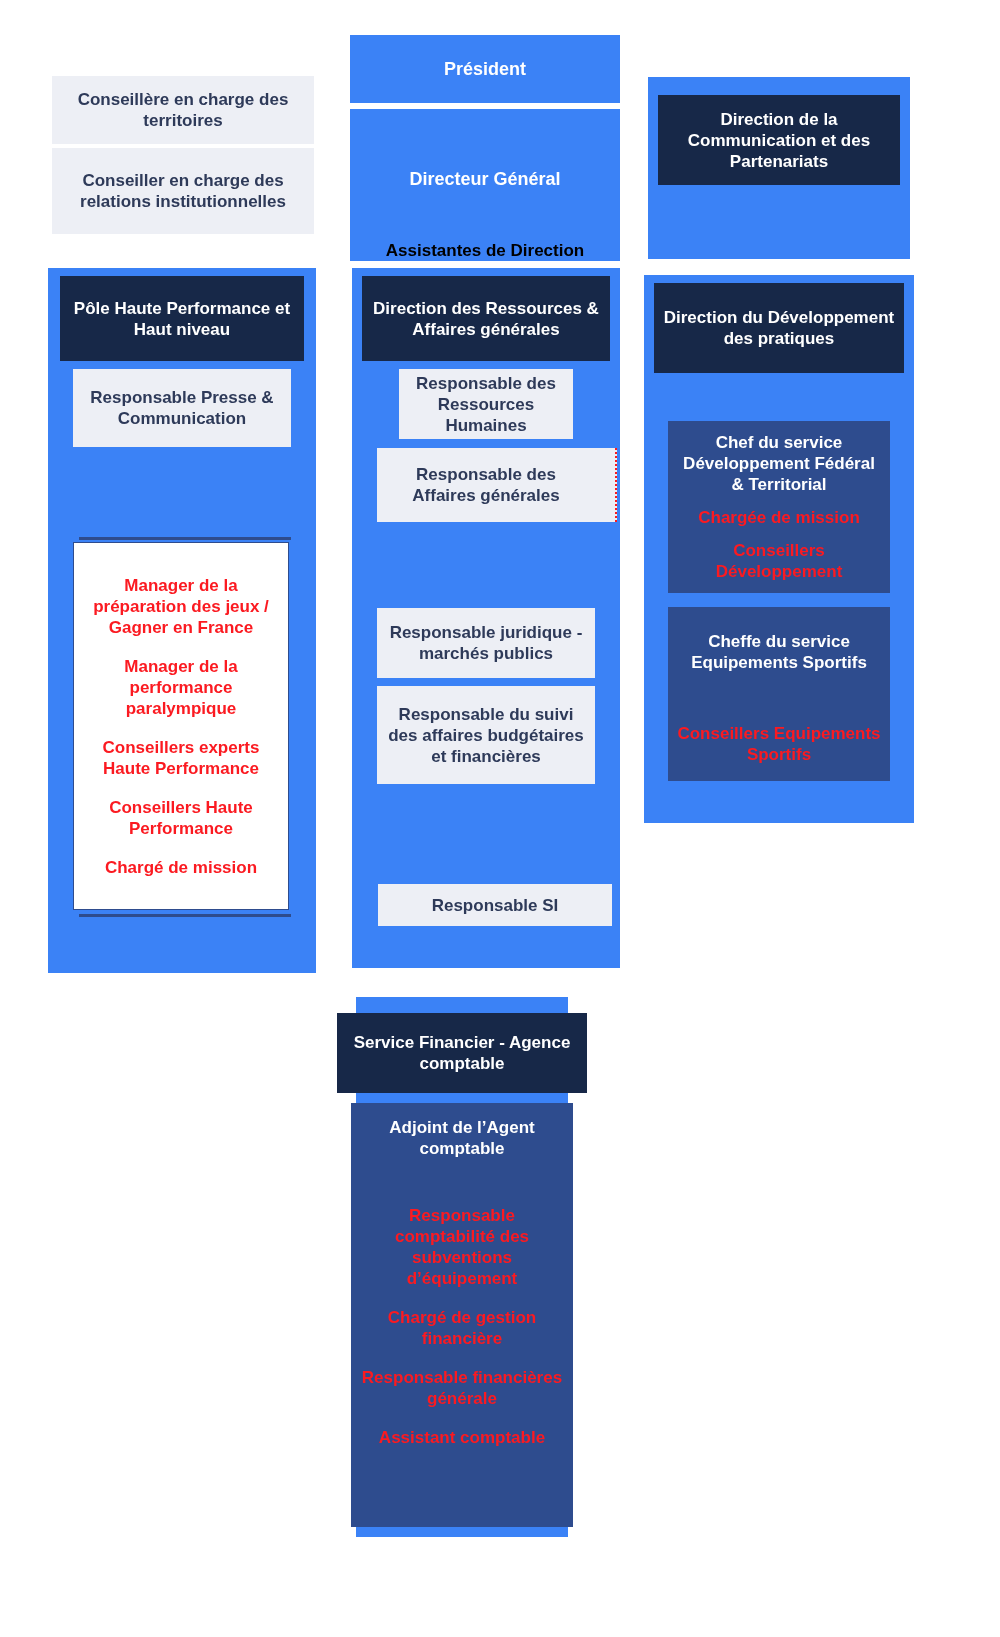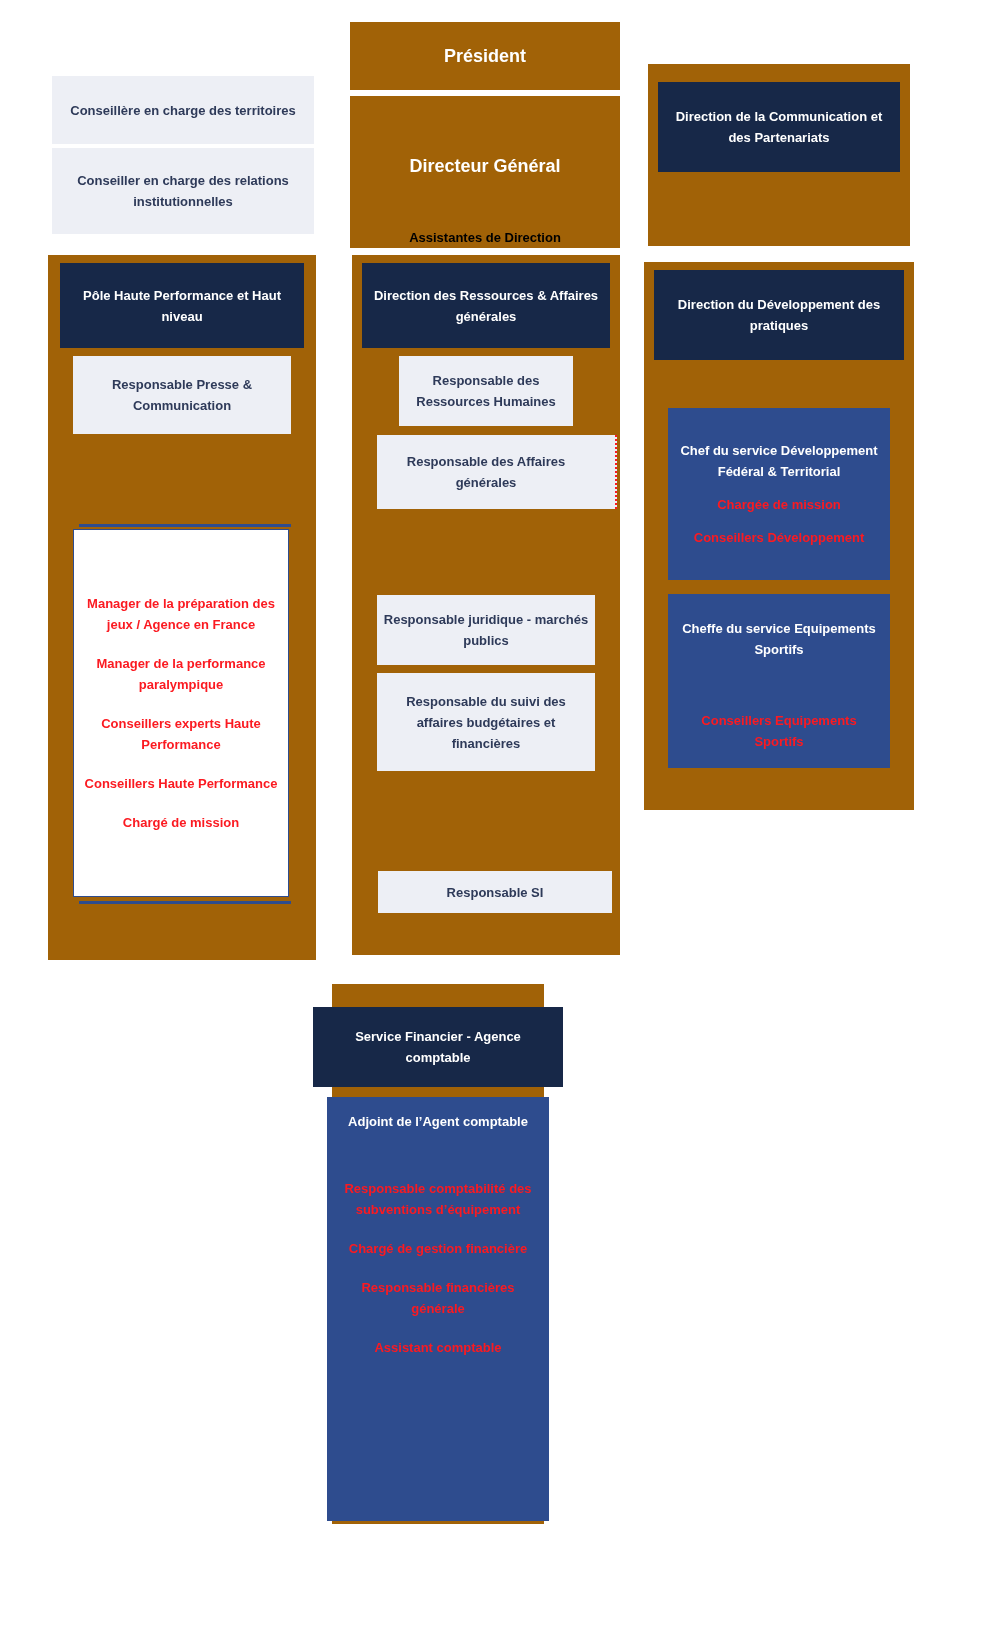--- a/index.html
+++ b/index.html
@@ -3,31 +3,31 @@
 <meta charset="utf-8">
 <style>
   html,body{margin:0;padding:0;background:#ffffff;}
   body{
     font-family:"Liberation Sans", sans-serif;
     width:1000px;height:1637px;position:relative;overflow:hidden;
   }
   .canvas{position:relative;width:1000px;height:1637px;}
   .box{position:absolute;box-sizing:border-box;display:flex;flex-direction:column;
        align-items:center;justify-content:center;text-align:center;}
-  .red-panel{background:#a16207;}
+  .red-panel{background:#3b82f6;margin-top:13px;}
   .navy-card{background:#172848;color:#ffffff;font-weight:bold;}
   .blue-card{background:#2E4C8E;color:#ffffff;font-weight:bold;}
   .light-card{background:#EDEFF5;color:#2E3A59;font-weight:bold;}
   .white-card{background:#ffffff;border:1px solid #2E4C8E;}
   .red-text{color:#FB1A21;font-weight:bold;}
   .white-text{color:#ffffff;font-weight:bold;}
   .dark-text{color:#2E3A59;font-weight:bold;}
   .black-text{color:#000000;font-weight:bold;}
   .t18{font-size:18px;line-height:21px;}
-  .t17{font-size:13px;line-height:21px;}
+  .t17{font-size:17px;line-height:21px;}
   .stack-line{position:absolute;background:#2E4C8E;height:3px;}
   .dotted-right{border-right:2px dotted #FB1A21;}
   .para{margin:0;padding:0;}
   .gap{height:18px;}
   .gap-sm{height:12px;}
 </style>
 </head>
 <body>
 
 <div class="canvas">
@@ -62,21 +62,21 @@
     </div>
 
     <div class="box light-card" style="position:relative;width:218px;height:78px;margin-top:8px;">
       <span class="dark-text t17" style="padding:0 8px;">Responsable Presse &amp; Communication</span>
     </div>
 
     <div style="position:relative;width:218px;height:380px;margin-top:90px;">
       <div class="stack-line" style="left:6px;top:0px;width:212px;"></div>
       <div class="stack-line" style="left:6px;bottom:0px;width:212px;"></div>
       <div class="box white-card" style="left:0;top:5px;width:216px;height:368px;justify-content:center;padding:6px 8px;">
-        <span class="red-text t17 para">Manager de la préparation des jeux / Agence en France</span>
+        <span class="red-text t17 para">Manager de la préparation des jeux / Gagner en France</span>
         <div class="gap"></div>
         <span class="red-text t17 para">Manager de la performance paralympique</span>
         <div class="gap"></div>
         <span class="red-text t17 para">Conseillers experts Haute Performance</span>
         <div class="gap"></div>
         <span class="red-text t17 para">Conseillers Haute Performance</span>
         <div class="gap"></div>
         <span class="red-text t17 para">Chargé de mission</span>
       </div>
     </div>
@@ -123,21 +123,21 @@
       <span class="red-text t17">Conseillers Développement</span>
     </div>
 
     <div class="box blue-card" style="position:relative;width:222px;height:174px;margin-top:14px;padding:4px 8px;justify-content:flex-start;padding-top:24px;">
       <span class="white-text t17">Cheffe du service Equipements Sportifs</span>
       <div style="height:50px;"></div>
       <span class="red-text t17">Conseillers Equipements Sportifs</span>
     </div>
   </div>
 
-  <div class="box red-panel" style="left:332px;top:984px;width:212px;height:540px;justify-content:flex-start;padding-top:23px;">
+  <div class="box red-panel" style="left:356px;top:984px;width:212px;height:540px;justify-content:flex-start;padding-top:16px;">
 
     <div class="box navy-card" style="position:relative;width:250px;height:80px;">
       <span class="white-text t17" style="padding:0 8px;">Service Financier - Agence comptable</span>
     </div>
 
     <div class="box blue-card" style="position:relative;width:222px;height:424px;margin-top:10px;padding:14px 8px;justify-content:flex-start;">
       <span class="white-text t17">Adjoint de l’Agent comptable</span>
       <div style="height:46px;"></div>
       <span class="red-text t17">Responsable comptabilité des subventions d’équipement</span>
       <div class="gap"></div>

